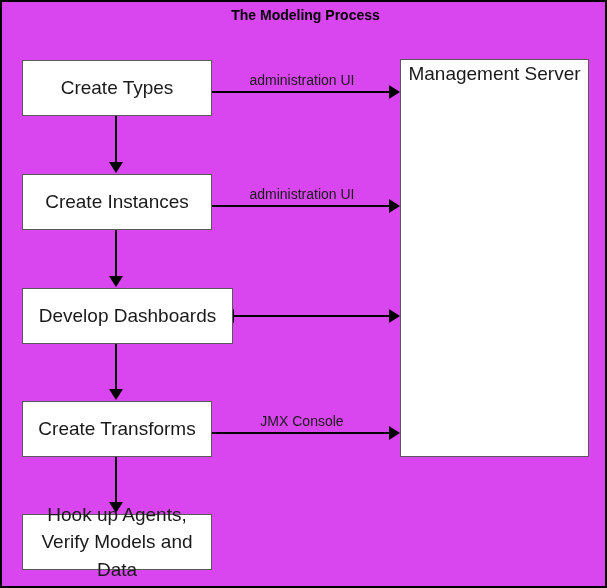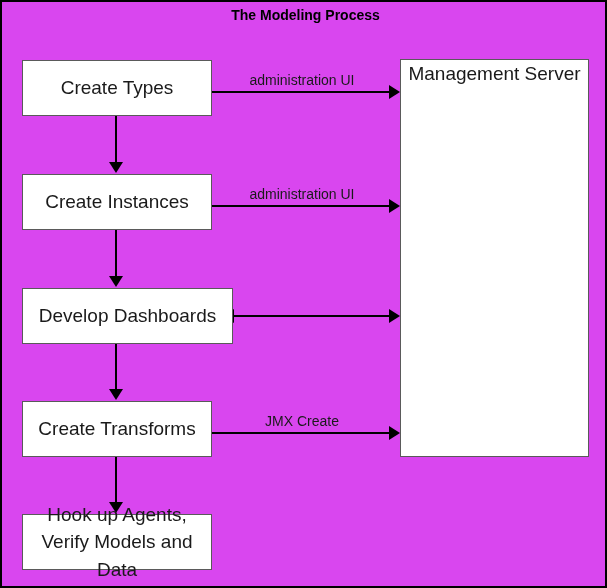--- a/index.html
+++ b/index.html
@@ -173,15 +173,15 @@
   <div class="h-line" id="h2"></div>
   <div class="h-arrow-r" id="h2a"></div>
   <div class="edge-label" id="lbl2">administration UI</div>
 
   <div class="h-line" id="h3"></div>
   <div class="h-arrow-r" id="h3a"></div>
   <div class="h-arrow-l" id="h3b"></div>
 
   <div class="h-line" id="h4"></div>
   <div class="h-arrow-r" id="h4a"></div>
-  <div class="edge-label" id="lbl4">JMX Create</div>
+  <div class="edge-label" id="lbl4">JMX Console</div>
 
 </div>
 
 </body></html>

